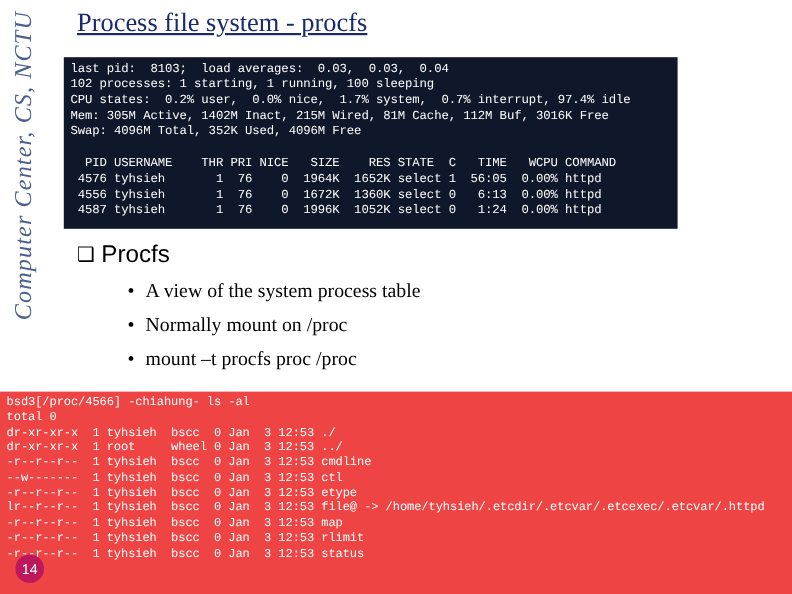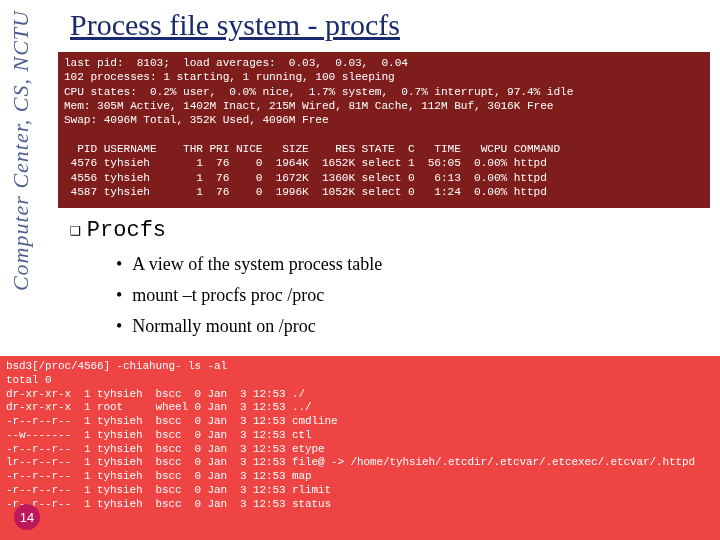--- a/index.html
+++ b/index.html
@@ -21,47 +21,47 @@
     font-family: Georgia, "Times New Roman", serif;
     font-style: italic;
     color: #4a5f8f;
     font-size: 22px;
     letter-spacing: 1px;
   }
   .title {
     position: absolute;
     left: 70px;
     top: 8px;
-    font-size: 30px;
+    font-size: 24px;
     color: #1a2a6c;
     text-decoration: underline;
     font-family: "Times New Roman", serif;
   }
   .term1 {
     position: absolute;
     left: 58px;
     top: 52px;
-    width: 652px;
+    width: 558px;
     height: 156px;
-    background: #7f1d1d;
+    background: #0f172a;
     color: #fff;
     font-family: Consolas, "Courier New", monospace;
     font-size: 11.2px;
     white-space: pre;
     padding: 4px 6px;
     line-height: 1.28;
     letter-spacing: -0.1px;
   }
   .subhead {
     position: absolute;
     left: 70px;
     top: 218px;
     font-size: 22px;
     color: #000;
-    font-family: Liberation Mono, monospace;
+    font-family: Liberation Sans, sans-serif;
   }
   .subhead .qmark {
     display: inline-block;
     margin-right: 6px;
     color: #000;
     font-size: 18px;
     vertical-align: 1px;
   }
   .bullets {
     position: absolute;
@@ -127,22 +127,22 @@
  4576 tyhsieh       1  76    0  1964K  1652K select 1  56:05  0.00% httpd
  4556 tyhsieh       1  76    0  1672K  1360K select 0   6:13  0.00% httpd
  4587 tyhsieh       1  76    0  1996K  1052K select 0   1:24  0.00% httpd</pre>
 
 <div class="subhead">
   <span class="qmark">❑</span><span>Procfs</span>
 </div>
 
 <ul class="bullets">
   <li>A view of the system process table</li>
+  <li>Normally mount on /proc</li>
   <li>mount –t procfs proc /proc</li>
-  <li>Normally mount on /proc</li>
 </ul>
 
 <pre class="term2">bsd3[/proc/4566] -chiahung- ls -al
 total 0
 dr-xr-xr-x  1 tyhsieh  bscc  0 Jan  3 12:53 ./
 dr-xr-xr-x  1 root     wheel 0 Jan  3 12:53 ../
 -r--r--r--  1 tyhsieh  bscc  0 Jan  3 12:53 cmdline
 --w-------  1 tyhsieh  bscc  0 Jan  3 12:53 ctl
 -r--r--r--  1 tyhsieh  bscc  0 Jan  3 12:53 etype
 lr--r--r--  1 tyhsieh  bscc  0 Jan  3 12:53 file@ -&gt; /home/tyhsieh/.etcdir/.etcvar/.etcexec/.etcvar/.httpd

